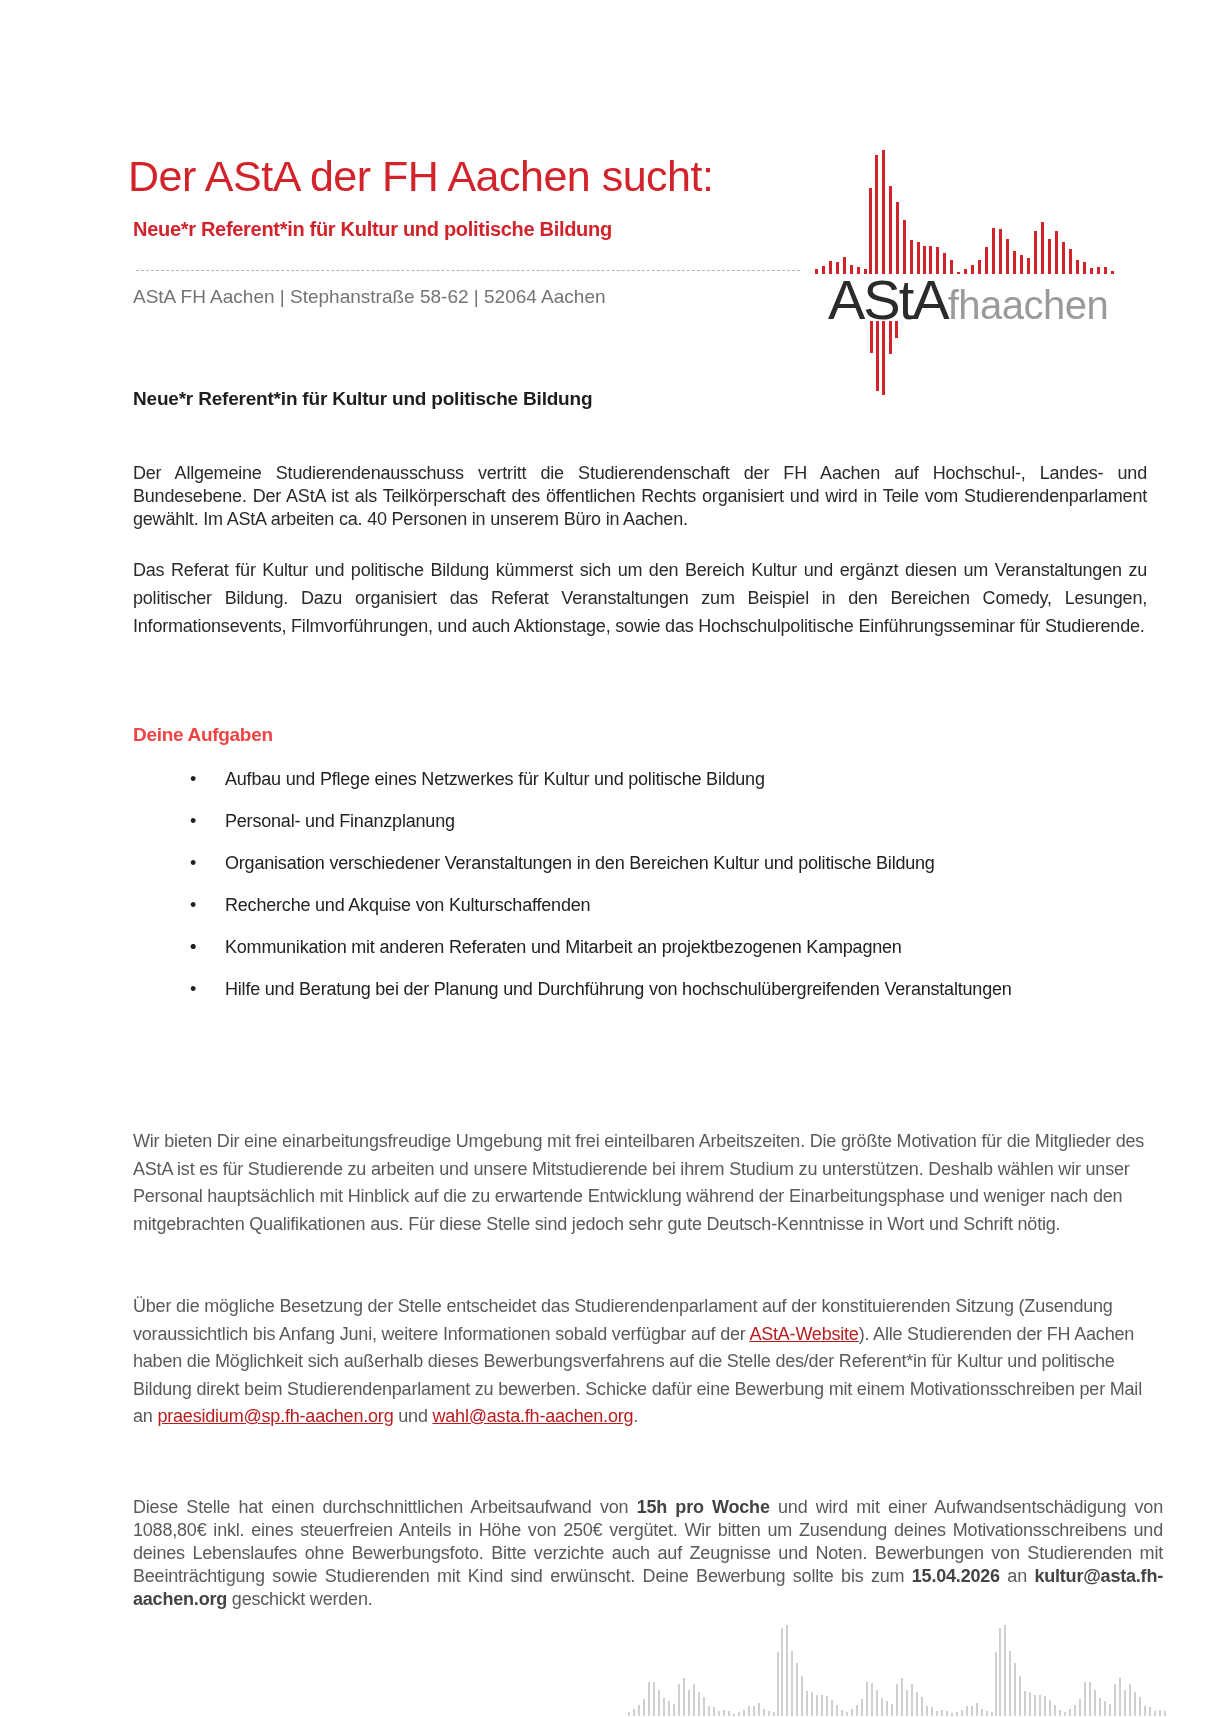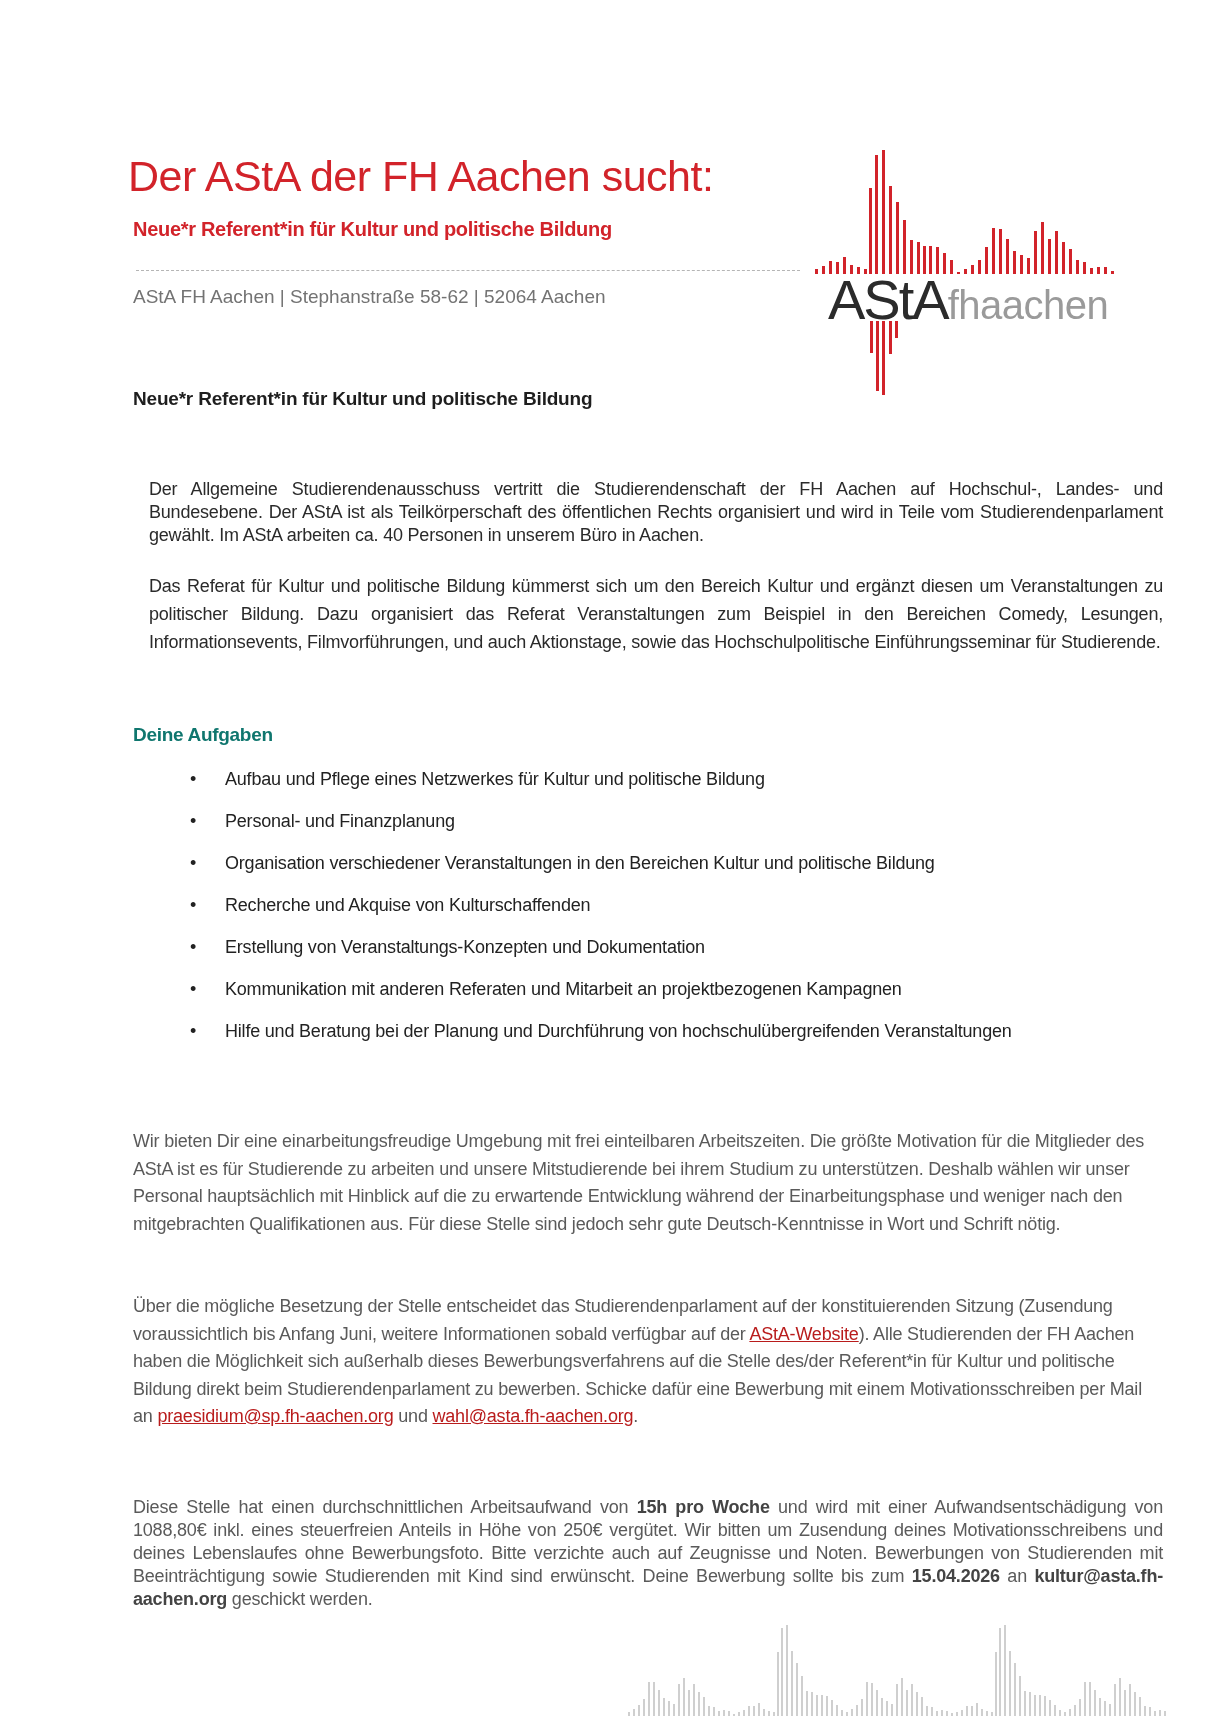--- a/index.html
+++ b/index.html
@@ -11,26 +11,26 @@
               font-size: 20px; color: #d2232a; letter-spacing: -0.3px; }
   .dash { position: absolute; left: 136px; top: 270px; width: 664px; height: 0;
           border-top: 1.5px dashed #b5b5b5; }
   .address { position: absolute; left: 133px; top: 286px; font-size: 19px; color: #737373; }
   .logo { position: absolute; left: 815px; top: 145px; width: 300px; height: 260px; }
   .logo-text { position: absolute; left: 828px; top: 272px; white-space: nowrap; line-height: 1; }
   .logo-asta { font-size: 56px; color: #2b2b2b; letter-spacing: -2px; }
   .logo-fh { font-size: 40px; color: #9a9a9a; font-weight: 300; letter-spacing: -0.5px; text-align: right; }
   .section-head { position: absolute; left: 133px; top: 388px; margin: 0;
                   font-size: 19px; font-weight: bold; color: #1e1e1e; letter-spacing: -0.2px; }
-  .p { position: absolute; left: 133px; width: 1014px; margin: 16px; font-size: 18px;
+  .p { position: absolute; left: 133px; width: 1014px; margin: 0; font-size: 18px;
        text-align: justify; color: #2a2a2a; letter-spacing: -0.2px; }
   .p1 { top: 462px; line-height: 23px; }
   .p2 { top: 556px; line-height: 28px; }
   .tasks-head { position: absolute; left: 133px; top: 724px; margin: 0;
-                font-size: 19px; font-weight: bold; color: #0f766e; letter-spacing: -0.3px; }
+                font-size: 19px; font-weight: bold; color: #ef4444; letter-spacing: -0.3px; }
   .tasks { position: absolute; left: 190px; top: 768px; width: 936px; margin: 0; padding: 0; list-style: none; }
   .tasks li { position: relative; padding-left: 35px; font-size: 18px; color: #222; line-height: 23px;
               margin-bottom: 19px; text-align: justify; letter-spacing: -0.2px; }
   .tasks li .bullet { position: absolute; left: 0; top: 0; }
   .g { position: absolute; left: 117px; width: 1030px; margin: 16px; font-size: 18px; color: #5a5a5a; letter-spacing: -0.2px; }
   .g1 { top: 1112px; line-height: 27.5px; }
   .g2 { top: 1277px; line-height: 27.5px; }
   .g3 { top: 1480px; line-height: 23px; text-align: justify; }
   .g a { color: #b91c1c; text-decoration: underline; }
   .g b { color: #444; }
@@ -107,21 +107,21 @@
 
 <p class="p p1">Der Allgemeine Studierendenausschuss vertritt die Studierendenschaft der FH Aachen auf Hochschul-, Landes- und Bundesebene. Der AStA ist als Teilkörperschaft des öffentlichen Rechts organisiert und wird in Teile vom Studierendenparlament gewählt. Im AStA arbeiten ca. 40 Personen in unserem Büro in Aachen.</p>
 <p class="p p2">Das Referat für Kultur und politische Bildung kümmerst sich um den Bereich Kultur und ergänzt diesen um Veranstaltungen zu politischer Bildung. Dazu organisiert das Referat Veranstaltungen zum Beispiel in den Bereichen Comedy, Lesungen, Informationsevents, Filmvorführungen, und auch Aktionstage, sowie das Hochschulpolitische Einführungsseminar für Studierende.</p>
 
 <h3 class="tasks-head">Deine Aufgaben</h3>
 <ul class="tasks">
   <li><span class="bullet">•</span><span>Aufbau und Pflege eines Netzwerkes für Kultur und politische Bildung</span></li>
   <li><span class="bullet">•</span><span>Personal- und Finanzplanung</span></li>
   <li><span class="bullet">•</span><span>Organisation verschiedener Veranstaltungen in den Bereichen Kultur und politische Bildung</span></li>
   <li><span class="bullet">•</span><span>Recherche und Akquise von Kulturschaffenden</span></li>
-  <li><span class="bullet">•</span><span>Erstellung von Veranstaltungs-Konzepten und Dokumentation</span></li>
+  <li><span class="bullet">•</span></li>
   <li><span class="bullet">•</span><span>Kommunikation mit anderen Referaten und Mitarbeit an projektbezogenen Kampagnen</span></li>
   <li><span class="bullet">•</span><span>Hilfe und Beratung bei der Planung und Durchführung von hochschulübergreifenden Veranstaltungen</span></li>
 </ul>
 
 <p class="g g1">Wir bieten Dir eine einarbeitungsfreudige Umgebung mit frei einteilbaren Arbeitszeiten. Die größte Motivation für die Mitglieder des AStA ist es für Studierende zu arbeiten und unsere Mitstudierende bei ihrem Studium zu unterstützen. Deshalb wählen wir unser Personal hauptsächlich mit Hinblick auf die zu erwartende Entwicklung während der Einarbeitungsphase und weniger nach den mitgebrachten Qualifikationen aus. Für diese Stelle sind jedoch sehr gute Deutsch-Kenntnisse in Wort und Schrift nötig.</p>
 
 <p class="g g2"><span>Über die mögliche Besetzung der Stelle entscheidet das Studierendenparlament auf der konstituierenden Sitzung (Zusendung voraussichtlich bis Anfang Juni, weitere Informationen sobald verfügbar auf der </span><a>AStA-Website</a><span>). Alle Studierenden der FH Aachen haben die Möglichkeit sich außerhalb dieses Bewerbungsverfahrens auf die Stelle des/der Referent*in für Kultur und politische Bildung direkt beim Studierendenparlament zu bewerben. Schicke dafür eine Bewerbung mit einem Motivationsschreiben per Mail an </span><a>praesidium@sp.fh-aachen.org</a><span> und </span><a>wahl@asta.fh-aachen.org</a><span>.</span></p>
 
 <p class="g g3"><span>Diese Stelle hat einen durchschnittlichen Arbeitsaufwand von </span><b>15h pro Woche</b><span> und wird mit einer Aufwandsentschädigung von 1088,80€ inkl. eines steuerfreien Anteils in Höhe von 250€ vergütet. Wir bitten um Zusendung deines Motivationsschreibens und deines Lebenslaufes ohne Bewerbungsfoto. Bitte verzichte auch auf Zeugnisse und Noten. Bewerbungen von Studierenden mit Beeinträchtigung sowie Studierenden mit Kind sind erwünscht. Deine Bewerbung sollte bis zum </span><b>15.04.2026</b><span> an </span><b>kultur@asta.fh-aachen.org</b><span> geschickt werden.</span></p>
 

